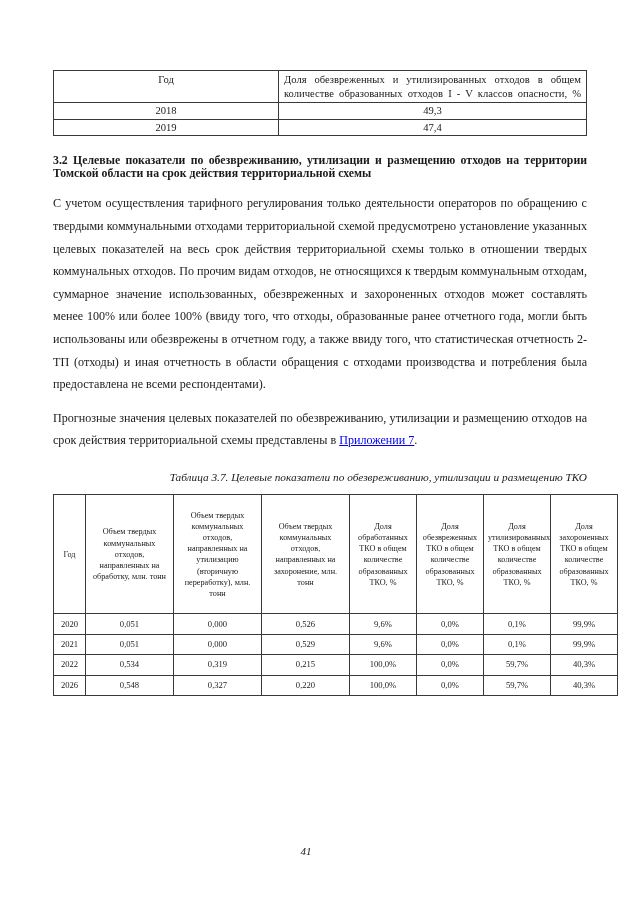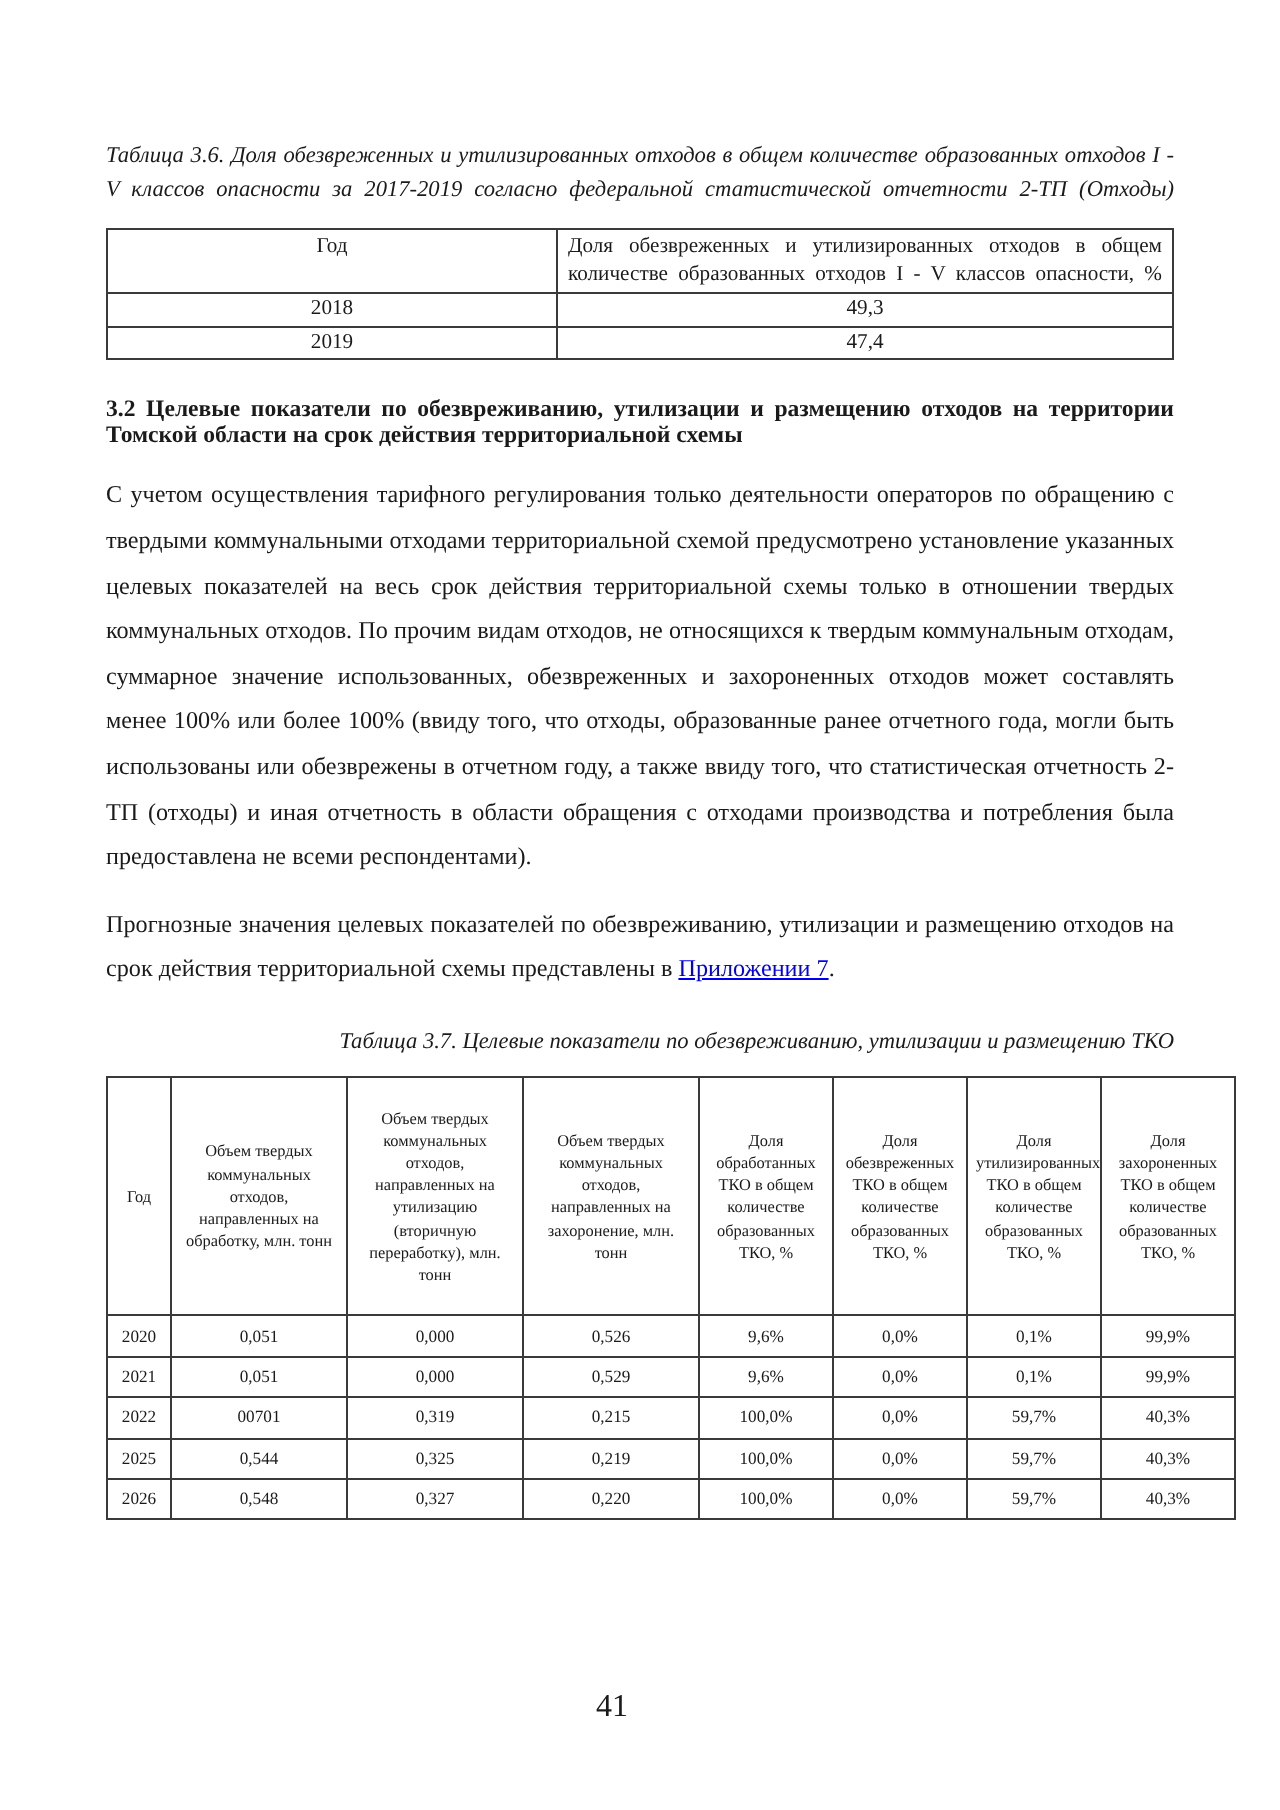--- a/index.html
+++ b/index.html
@@ -125,31 +125,31 @@
   table.t37 col.c6 { width: 67px; }
   table.t37 col.c7 { width: 67px; }
 
   
   .pageno {
     position: absolute;
     left: 0;
     top: 845px;
     width: 612px;
     text-align: center;
-    font-size: 16px;
+    font-size: 11px;
     color: #1a1a1a;
+    font-style: italic;
   }
 </style>
 </head>
 <body>
 
 <div class="page">
   <div class="content">
 
-    <div class="caption">Таблица 3.6. Доля обезвреженных и утилизированных отходов в общем количестве образованных отходов I - V классов опасности за 2017-2019 согласно федеральной статистической отчетности 2-ТП (Отходы)</div>
 
     <table class="t36">
       <tbody>
         <tr>
           <th class="c-year">Год</th>
           <th class="c-val">Доля обезвреженных и утилизированных отходов в общем количестве образованных отходов I - V классов опасности, %</th>
         </tr>
         <tr class="datarow">
           <td class="c-year">2018</td>
           <td class="c-val">49,3</td>
@@ -211,33 +211,23 @@
           <td>0,051</td>
           <td>0,000</td>
           <td>0,529</td>
           <td>9,6%</td>
           <td>0,0%</td>
           <td>0,1%</td>
           <td>99,9%</td>
         </tr>
         <tr>
           <td>2022</td>
-          <td>00701</td>
+          <td>0,534</td>
           <td>0,319</td>
           <td>0,215</td>
-          <td>100,0%</td>
-          <td>0,0%</td>
-          <td>59,7%</td>
-          <td>40,3%</td>
-        </tr>
-        <tr>
-          <td>2025</td>
-          <td>0,544</td>
-          <td>0,325</td>
-          <td>0,219</td>
           <td>100,0%</td>
           <td>0,0%</td>
           <td>59,7%</td>
           <td>40,3%</td>
         </tr>
         <tr>
           <td>2026</td>
           <td>0,548</td>
           <td>0,327</td>
           <td>0,220</td>

